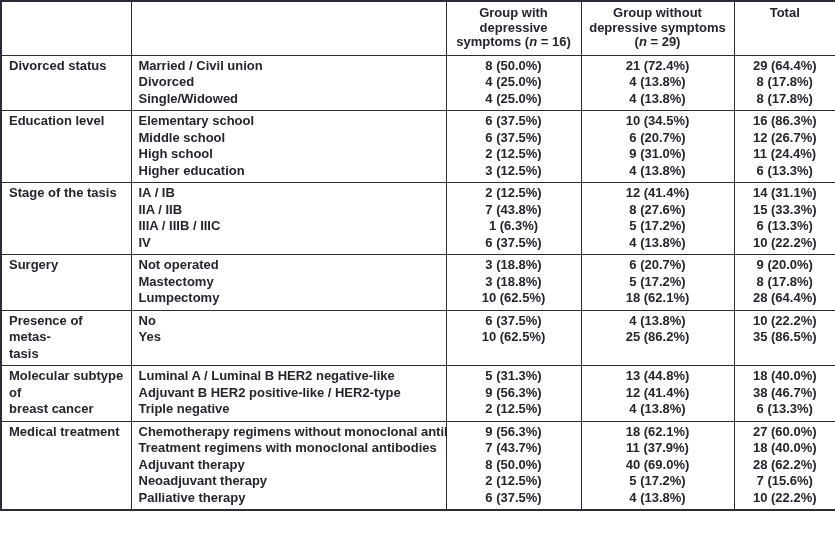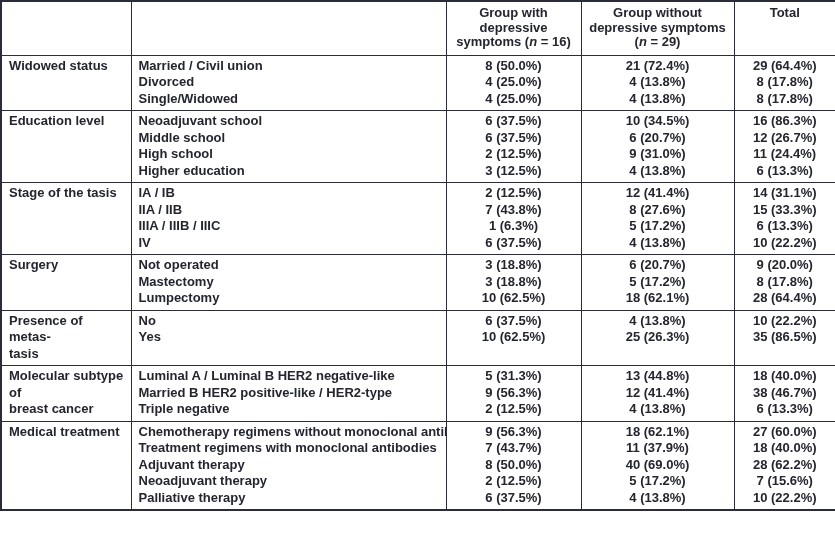--- a/index.html
+++ b/index.html
@@ -72,21 +72,21 @@
     <tr>
       <th></th>
       <th></th>
       <th>Group with depressive symptoms (<i>n</i> = 16)</th>
       <th>Group without depressive symptoms (<i>n</i> = 29)</th>
       <th>Total</th>
     </tr>
   </thead>
   <tbody>
       <tr>
-        <td class="cat">Widowed status</td>
+        <td class="cat">Divorced status</td>
         <td class="lbl">
           <div class="line">Married / Civil union</div>
           <div class="line">Divorced</div>
           <div class="line">Single/Widowed</div>
         </td>
         <td class="val">
           <div class="line">8 (50.0%)</div>
           <div class="line">4 (25.0%)</div>
           <div class="line">4 (25.0%)</div>
         </td>
@@ -97,21 +97,21 @@
         </td>
         <td class="val">
           <div class="line">29 (64.4%)</div>
           <div class="line">8 (17.8%)</div>
           <div class="line">8 (17.8%)</div>
         </td>
       </tr>
       <tr>
         <td class="cat">Education level</td>
         <td class="lbl">
-          <div class="line">Neoadjuvant school</div>
+          <div class="line">Elementary school</div>
           <div class="line">Middle school</div>
           <div class="line">High school</div>
           <div class="line">Higher education</div>
         </td>
         <td class="val">
           <div class="line">6 (37.5%)</div>
           <div class="line">6 (37.5%)</div>
           <div class="line">2 (12.5%)</div>
           <div class="line">3 (12.5%)</div>
         </td>
@@ -183,32 +183,32 @@
         <td class="lbl">
           <div class="line">No</div>
           <div class="line">Yes</div>
         </td>
         <td class="val">
           <div class="line">6 (37.5%)</div>
           <div class="line">10 (62.5%)</div>
         </td>
         <td class="val">
           <div class="line">4 (13.8%)</div>
-          <div class="line">25 (26.3%)</div>
+          <div class="line">25 (86.2%)</div>
         </td>
         <td class="val">
           <div class="line">10 (22.2%)</div>
           <div class="line">35 (86.5%)</div>
         </td>
       </tr>
       <tr>
         <td class="cat">Molecular subtype of<br>breast cancer</td>
         <td class="lbl">
           <div class="line">Luminal A / Luminal B HER2 negative-like</div>
-          <div class="line">Married B HER2 positive-like / HER2-type</div>
+          <div class="line">Adjuvant B HER2 positive-like / HER2-type</div>
           <div class="line">Triple negative</div>
         </td>
         <td class="val">
           <div class="line">5 (31.3%)</div>
           <div class="line">9 (56.3%)</div>
           <div class="line">2 (12.5%)</div>
         </td>
         <td class="val">
           <div class="line">13 (44.8%)</div>
           <div class="line">12 (41.4%)</div>

